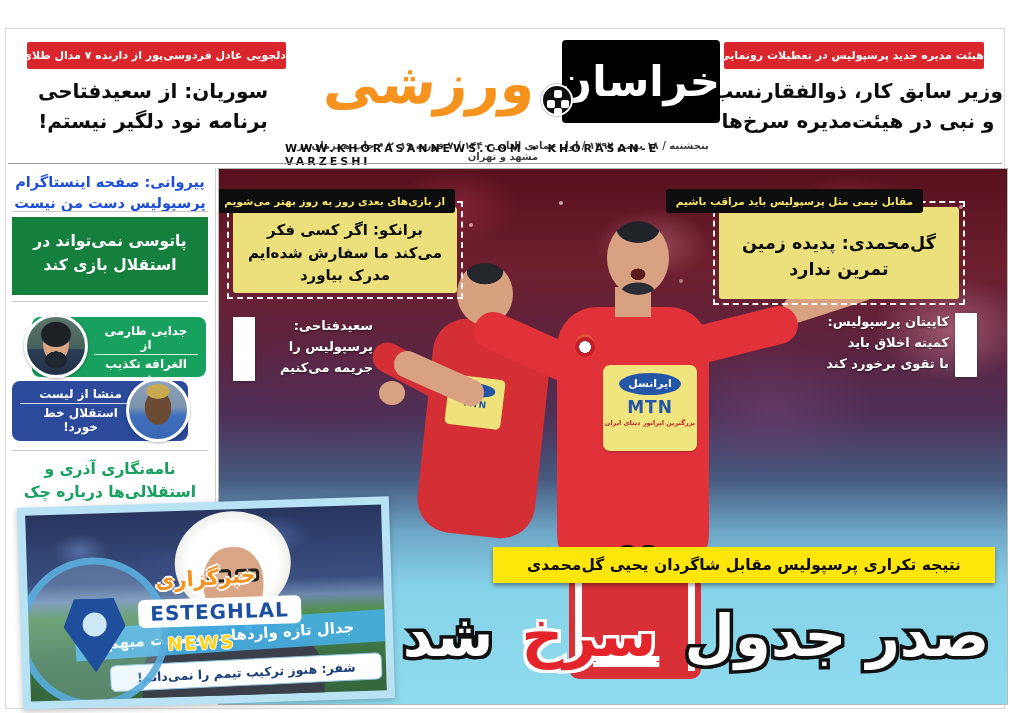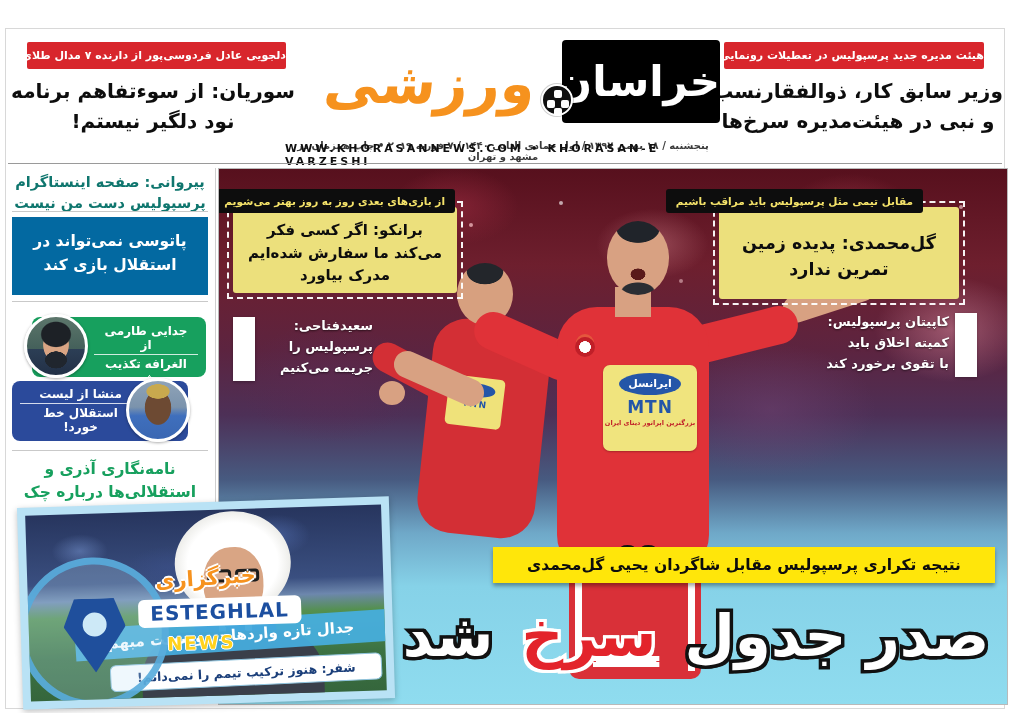--- a/index.html
+++ b/index.html
@@ -29,24 +29,24 @@
   .ball i:nth-child(3){ left:18px; top:14px; }
   .ball i:nth-child(4){ left:11px; top:22px; }
 
   .dateline { position:absolute; left:285px; top:140px; width:436px; font-size:10px; font-weight:bold; color:#3a3a3a;
               text-align:center; border-bottom:1px solid #bcbcbc; padding-bottom:11px; }
   .siteline { position:absolute; left:285px; top:142px; width:436px; font-size:11px; font-weight:bold; color:#101010;
               letter-spacing:3px; text-align:left; border-bottom:1px solid #be185d; padding-bottom:3px; }
   .header-rule { position:absolute; left:8px; top:163px; width:994px; height:0; border-top:1px solid #9a9a9a; }
 
   
-  .sb-item1 { position:absolute; left:10px; top:172px; width:200px; color:#0f766e; font-weight:bold; font-size:14.5px;
+  .sb-item1 { position:absolute; left:10px; top:172px; width:200px; color:#1d4ed8; font-weight:bold; font-size:14.5px;
               line-height:1.45; text-align:center; }
   .sb-rule { position:absolute; left:12px; width:196px; border-top:1px solid #c9c9c9; }
-  .sb-navy { position:absolute; left:12px; top:217px; width:196px; height:78px; background:#0369a1; color:#fff;
+  .sb-navy { position:absolute; left:12px; top:217px; width:196px; height:78px; background:#15803d; color:#fff;
              font-weight:bold; font-size:15.5px; text-align:center; line-height:1.55; padding-top:12px; }
   .chip { position:absolute; border-radius:8px; height:60px; color:#fff; font-weight:bold; font-size:12px; }
   .chip .rows { position:absolute; top:5px; bottom:5px; display:flex; flex-direction:column; justify-content:space-around; }
   .chip .rows span { display:block; padding:2px 4px; }
   .chip .rows span:first-child { border-bottom:1px solid rgba(255,255,255,.8); }
   .chip.green { left:32px; top:317px; width:174px; background:#17a05e; }
   .chip.green .rows { left:62px; right:8px; text-align:center; }
   .chip.blue { left:12px; top:381px; width:176px; background:#2b4a9b; }
   .chip.blue .rows { left:8px; right:47px; text-align:center;justify-content:flex-end; }
   .face-circle { position:absolute; width:64px; height:64px; border-radius:50%; border:3px solid #fff;
@@ -190,21 +190,21 @@
 
   .rtl { direction:rtl; }
 </style>
 </head>
 <body>
 
 <div id="page">
   <div class="frame"></div>
 
   <div class="kicker left rtl">دلجویی عادل فردوسی‌پور از دارنده ۷ مدال طلای جهان و المپیک</div>
-  <div class="top-headline left rtl">سوریان: از سوءتفاهم برنامه نود دلگیر نیستم!</div>
+  <div class="top-headline left rtl">سوریان: از سعیدفتاحی برنامه نود دلگیر نیستم!</div>
   <div class="kicker right rtl">هیئت مدیره جدید پرسپولیس در تعطیلات رونمایی می‌شود؟</div>
   <div class="top-headline right rtl">وزیر سابق کار، ذوالفقارنسب و نبی در هیئت‌مدیره سرخ‌ها</div>
 
   <div class="masthead-red rtl">خراسان</div>
   <div class="masthead-script rtl">ورزشی</div>
   <div class="ball">
       <i></i>
       <i></i>
       <i></i>
       <i></i>

